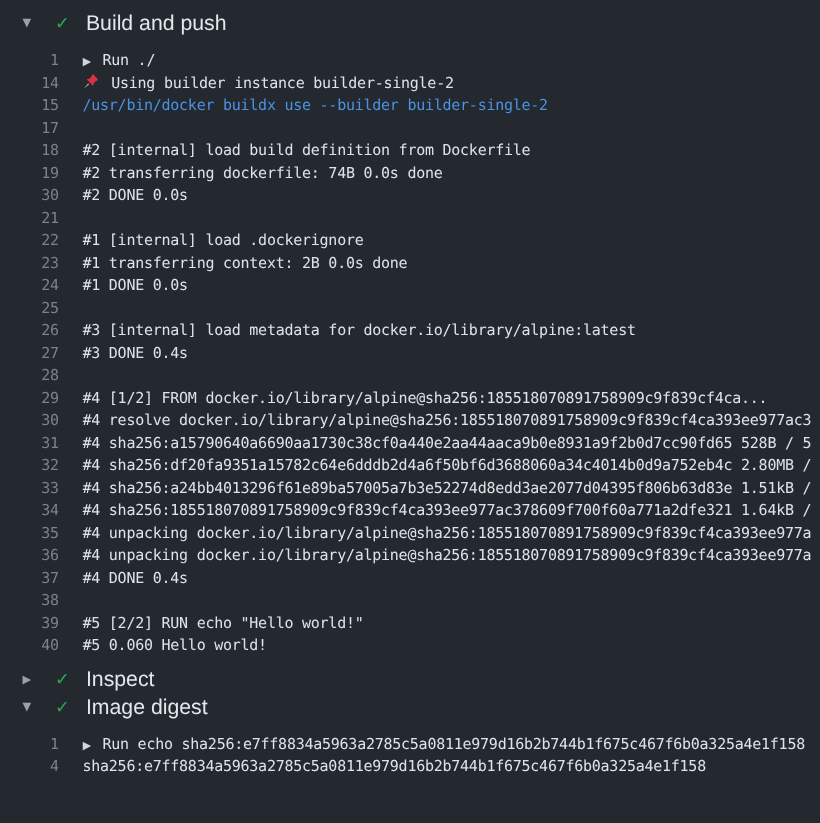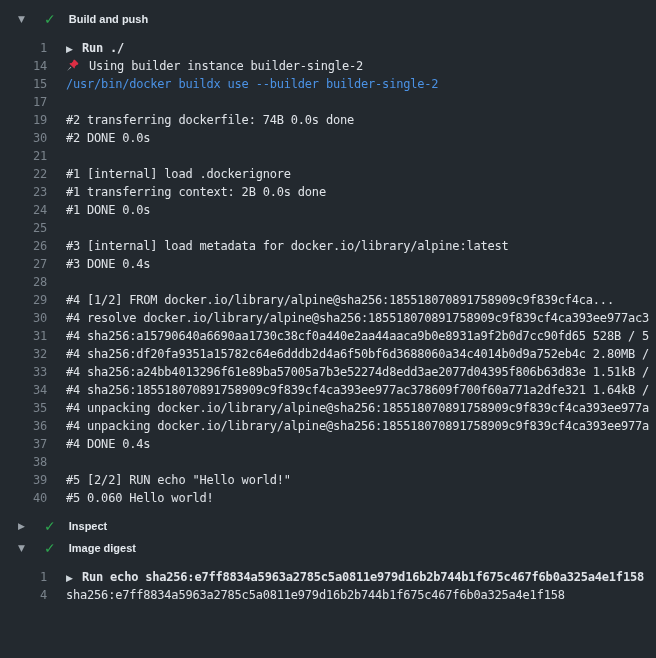--- a/index.html
+++ b/index.html
@@ -17,34 +17,34 @@
     color:var(--toggle-gray,#99a1a9); text-align:left;
     font-family:"DejaVu Sans",sans-serif;
   }
   .check {
     margin-left:14px; flex:none; color:var(--check-green,#2ea44f);
     font-weight:bold; font-size:14px; line-height:22px;
     font-family:"DejaVu Sans",sans-serif;
   }
   .section-title {
     margin-left:13px; font-family:"Liberation Sans",sans-serif;
-    font-weight:700; font-size:11px; color:var(--title-text,#e3e8ed);
+    font-weight:400; font-size:17px; color:var(--title-text,#e3e8ed);
   }
   .log-block { margin-top:9px; margin-bottom:8px; }
   .line {
     display:flex; height:18px; line-height:18px; white-space:pre;
     font-family:"DejaVu Sans Mono",monospace; font-size:12px; letter-spacing:-0.2px;
   }
   .num {
     width:47px; flex:none; text-align:right; color:var(--line-number,#7a838c);
     cursor:pointer;
   }
   .text { margin-left:19px; flex:1; overflow:hidden; color:var(--log-text,#dfe3e8); }
   .text.command span[data-name="log-text"] { color:var(--command-blue,#4b92e5); font-weight:normal; }
-  .text.group span[data-name="log-text"] { font-weight:bold; }
+  .text.group span[data-name="log-text"] { font-weight:normal; }
   .arrow {
     display:inline-block; font-size:9px; color:#cfd6dc; width:16px;
     font-family:"DejaVu Sans",sans-serif;
   }
   .icon { display:inline-block; width:23px; }
   .icon svg { vertical-align:-2px; }
 </style>
 </head>
 <body>
 
@@ -55,20 +55,21 @@
       <span class="section-title" data-name="section-title">Build and push</span>
     </div>
     <div class="log-block" data-name="log-block-build-and-push">
       <div class="line" data-name="log-line"><span class="num" data-name="line-number">1</span><span class="text group" data-name="log-line-content"><span class="arrow" data-name="group-expand-icon">▶</span><span data-name="log-text">Run ./</span></span></div>
       <div class="line" data-name="log-line"><span class="num" data-name="line-number">14</span><span class="text" data-name="log-line-content"><span class="icon" data-name="pushpin-icon"><svg width="13" height="13" viewBox="0 0 16 16">
               <path d="M1.2 14.8l4.3-5.4 1.1 1.1z" fill="#9aa0a6"></path>
               <path d="M9.3 1.2c.5-.5 1.3-.5 1.8 0l3.7 3.7c.5.5.5 1.3 0 1.8-.4.4-.9.5-1.4.3l-2.5 2.5c.2.8 0 1.7-.6 2.3L4.2 5.7c.6-.6 1.5-.8 2.3-.6L9 2.6c-.2-.5-.1-1 .3-1.4z" fill="#dd2e44"></path>
             </svg></span><span data-name="log-text">Using builder instance builder-single-2</span></span></div>
       <div class="line" data-name="log-line"><span class="num" data-name="line-number">15</span><span class="text command" data-name="log-line-content"><span data-name="log-text">/usr/bin/docker buildx use --builder builder-single-2</span></span></div>
       <div class="line" data-name="log-line"><span class="num" data-name="line-number">17</span></div>
+      <div class="line" data-name="log-line"><span class="num" data-name="line-number">18</span><span class="text" data-name="log-line-content"><span data-name="log-text">#2 [internal] load build definition from Dockerfile</span></span></div>
       <div class="line" data-name="log-line"><span class="num" data-name="line-number">19</span><span class="text" data-name="log-line-content"><span data-name="log-text">#2 transferring dockerfile: 74B 0.0s done</span></span></div>
       <div class="line" data-name="log-line"><span class="num" data-name="line-number">30</span><span class="text" data-name="log-line-content"><span data-name="log-text">#2 DONE 0.0s</span></span></div>
       <div class="line" data-name="log-line"><span class="num" data-name="line-number">21</span><span class="text" data-name="log-line-content"><span data-name="log-text"></span></span></div>
       <div class="line" data-name="log-line"><span class="num" data-name="line-number">22</span><span class="text" data-name="log-line-content"><span data-name="log-text">#1 [internal] load .dockerignore</span></span></div>
       <div class="line" data-name="log-line"><span class="num" data-name="line-number">23</span><span class="text" data-name="log-line-content"><span data-name="log-text">#1 transferring context: 2B 0.0s done</span></span></div>
       <div class="line" data-name="log-line"><span class="num" data-name="line-number">24</span><span class="text" data-name="log-line-content"><span data-name="log-text">#1 DONE 0.0s</span></span></div>
       <div class="line" data-name="log-line"><span class="num" data-name="line-number">25</span><span class="text" data-name="log-line-content"><span data-name="log-text"></span></span></div>
       <div class="line" data-name="log-line"><span class="num" data-name="line-number">26</span><span class="text" data-name="log-line-content"><span data-name="log-text">#3 [internal] load metadata for docker.io/library/alpine:latest</span></span></div>
       <div class="line" data-name="log-line"><span class="num" data-name="line-number">27</span><span class="text" data-name="log-line-content"><span data-name="log-text">#3 DONE 0.4s</span></span></div>
       <div class="line" data-name="log-line"><span class="num" data-name="line-number">28</span><span class="text" data-name="log-line-content"><span data-name="log-text"></span></span></div>

